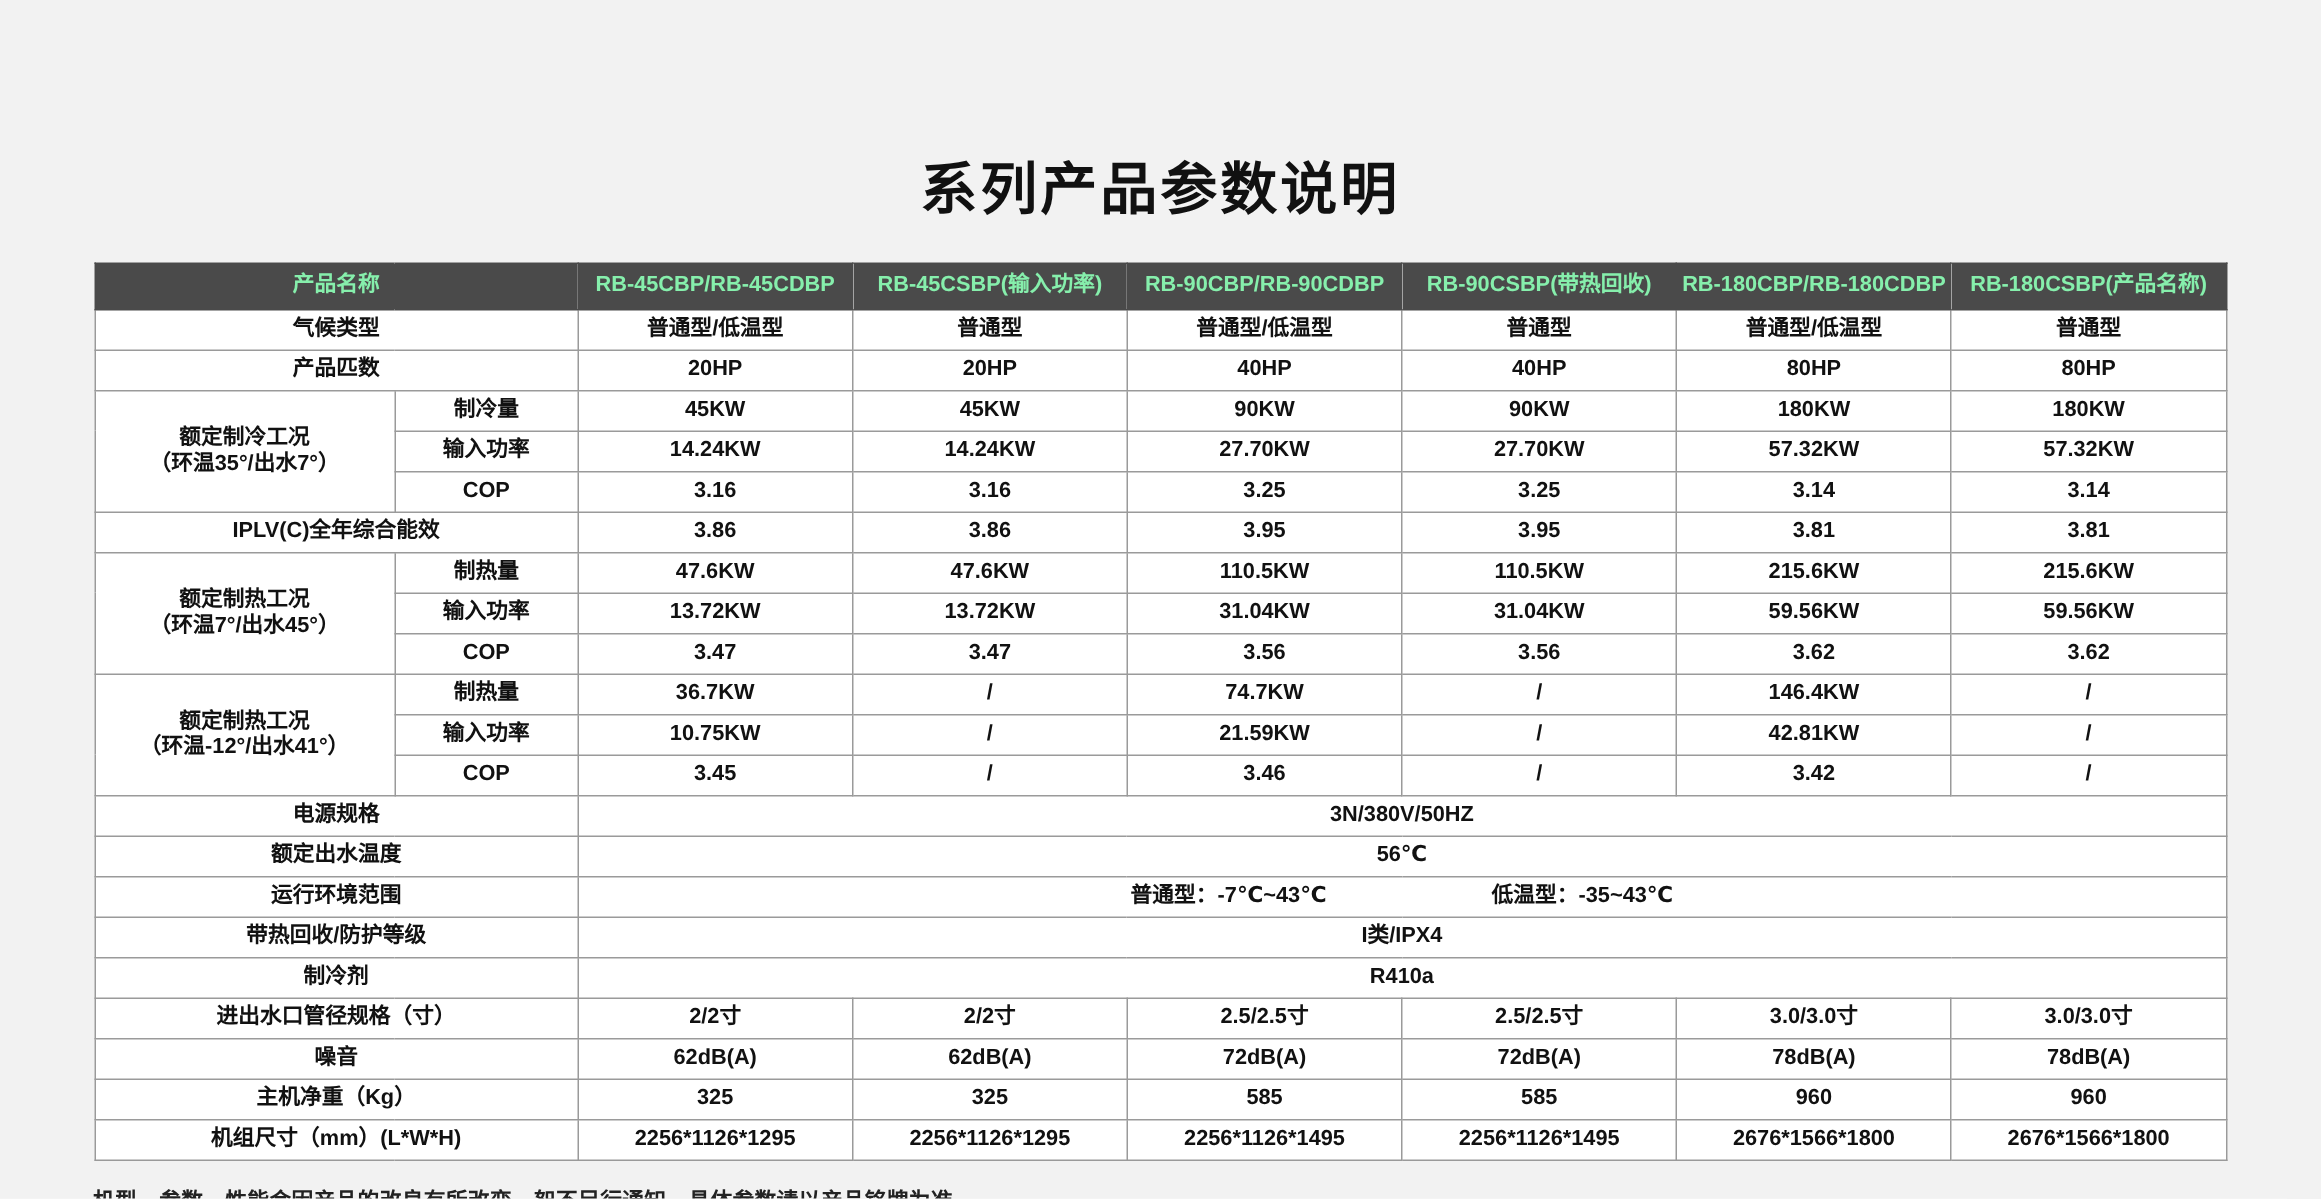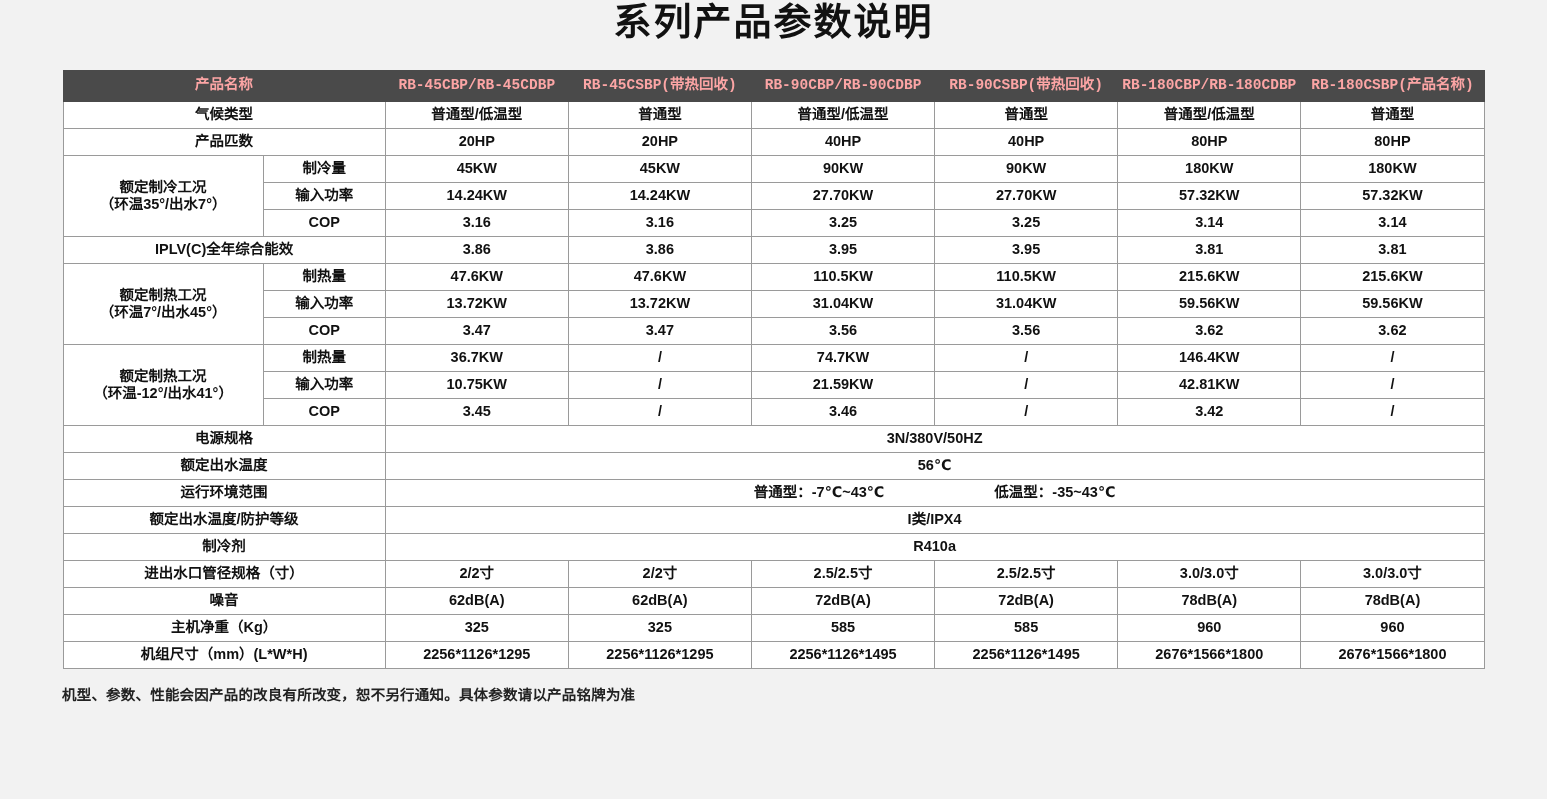--- a/index.html
+++ b/index.html
@@ -20,20 +20,21 @@
     height: 799px;
     background: #f2f2f2;
   }
   .title {
     text-align: center;
     font-size: 38px;
     font-weight: bold;
     letter-spacing: 2px;
     color: #111;
     margin: 0;
+    padding-top: 105px;
     padding-bottom: 0;
     line-height: 1.2;
   }
   .table-wrap {
     margin: 24px auto 0 auto;
     width: 1422px;
   }
   table.spec {
     border-collapse: collapse;
     width: 100%;
@@ -49,26 +50,25 @@
     height: 26px;
     line-height: 1.15;
     font-weight: bold;
     color: #111;
     background: #ffffff;
     white-space: nowrap;
     overflow: hidden;
   }
   table.spec thead th {
     background: #4a4a4a;
-    color: #fca5a5;
+    color: #86efac;
     height: 30px;
     font-size: 14.5px;
     font-weight: bold;
     border-color: #4a4a4a;
-    font-family: Liberation Mono, monospace;
   }
   .col-label { width: 200px; }
   .col-sub   { width: 122px; }
   .col-data  { width: 183px; }
   td.rowlabel {
     text-align: center;
     font-weight: bold;
     margin-left: 25px;
   }
   td.grouplabel {
@@ -116,21 +116,21 @@
         <col class="col-data">
         <col class="col-data">
         <col class="col-data">
         <col class="col-data">
         <col class="col-data">
       </colgroup>
       <thead>
         <tr>
           <th colspan="2">产品名称</th>
           <th>RB-45CBP/RB-45CDBP</th>
-          <th>RB-45CSBP(带热回收)</th>
+          <th>RB-45CSBP(输入功率)</th>
           <th>RB-90CBP/RB-90CDBP</th>
           <th>RB-90CSBP(带热回收)</th>
           <th>RB-180CBP/RB-180CDBP</th>
           <th>RB-180CSBP(产品名称)</th>
         </tr>
       </thead>
       <tbody>
 
         <tr>
           <td class="rowlabel" colspan="2">气候类型</td>
@@ -277,21 +277,21 @@
         <tr>
           <td class="rowlabel" colspan="2">运行环境范围</td>
           <td class="span-all" colspan="6">
             <span class="two-part">
               <span class="seg1">普通型：-7℃~43℃</span><span>低温型：-35~43℃</span>
             </span>
           </td>
         </tr>
 
         <tr>
-          <td class="rowlabel" colspan="2">额定出水温度/防护等级</td>
+          <td class="rowlabel" colspan="2">带热回收/防护等级</td>
           <td class="span-all" colspan="6">I类/IPX4</td>
         </tr>
 
         <tr>
           <td class="rowlabel" colspan="2">制冷剂</td>
           <td class="span-all" colspan="6">R410a</td>
         </tr>
 
         <tr>
           <td class="rowlabel" colspan="2">进出水口管径规格（寸）</td>

